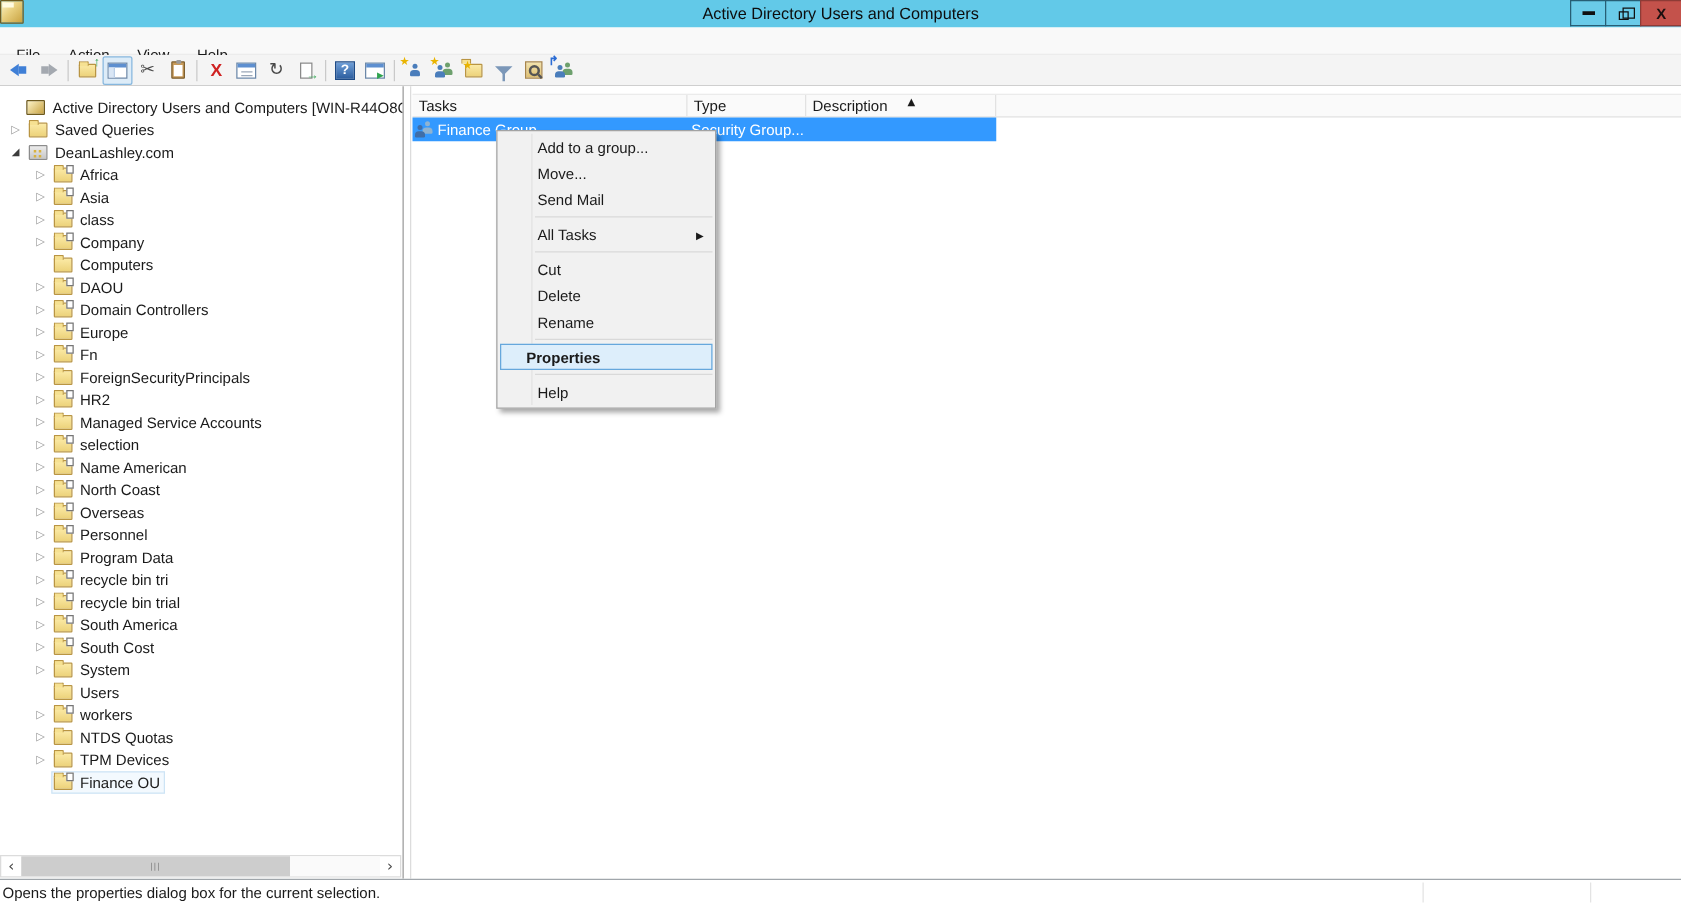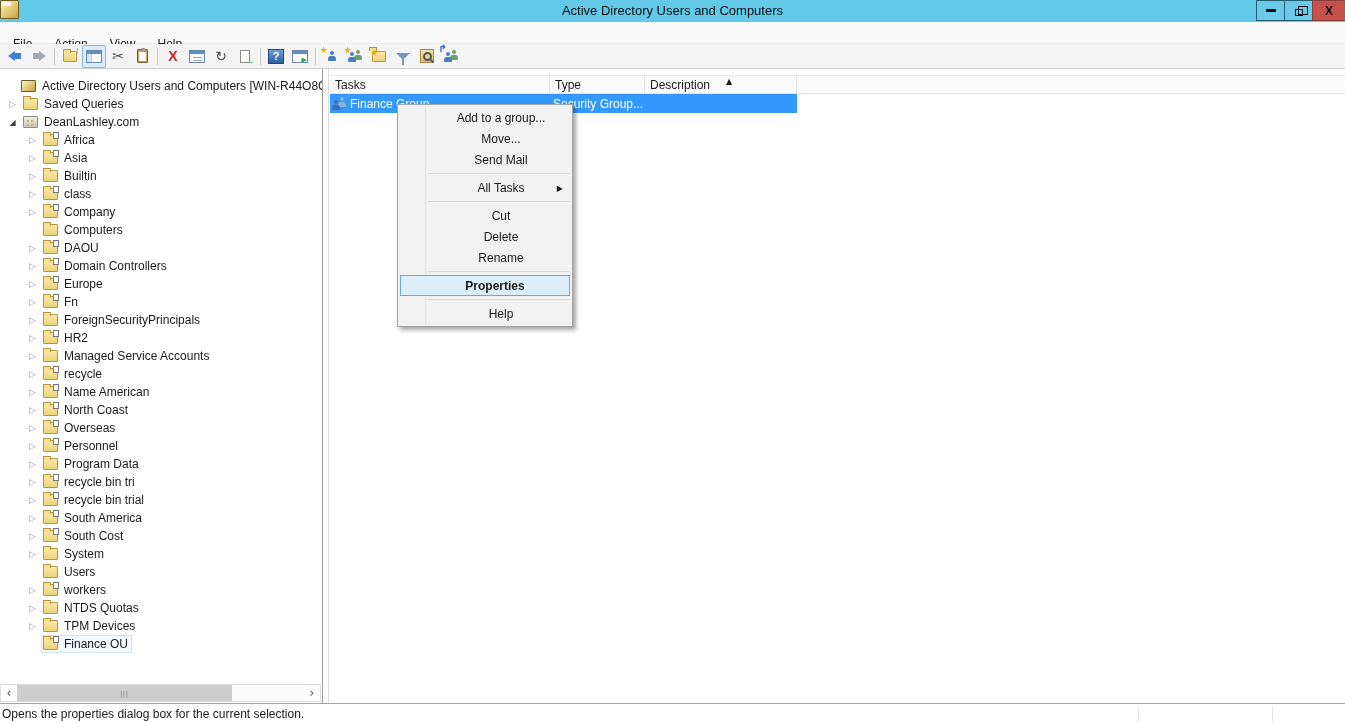--- a/index.html
+++ b/index.html
@@ -158,21 +158,21 @@
   .lcell { overflow:hidden; white-space:nowrap; }
   .c-name { width:200px; }
   .c-type { width:95px; padding-left:3px; }
   .c-desc { flex:1; }
 
   
   .cmenu { position:absolute; left:397px; top:104px; width:176px; background:#f1f1f1;
     border:1px solid #a3a3a3; box-shadow:3px 3px 4px rgba(0,0,0,0.35); padding:2px 0; z-index:10; }
   .gutterline { position:absolute; left:27px; top:2px; bottom:2px; width:1px; background:#e2e2e2; }
   .mi { position:relative; z-index:1; }
-  .mi-item { height:21px; display:flex; align-items:center; padding-left:32px;justify-content:center; }
+  .mi-item { height:21px; display:flex; align-items:center; padding-left:32px; }
   .mi-separator { height:1px; background:#d9d9d9; margin:3px 2px 3px 30px; }
   .mi-item.hl { margin:0 2px; padding-left:20px; border:1px solid #66a7dc; background:#ddeefb; font-weight:bold; }
   .subarrow { display:none; }
   .sub .subarrow { display:block; position:absolute; right:9px; top:7px; font-size:8px; color:#1a1a1a;
     font-family:"DejaVu Sans",sans-serif; }
 
   
   .statusbar { position:absolute; left:0; top:703px; width:1345px; height:20px; background:#fff;
     border-top:1px solid #a0a6ab; }
   .status-text { position:absolute; left:2px; top:3px; }
@@ -322,130 +322,123 @@
         <div class="tree-row lvl-2 ar-collapsed ic-ou">
           <span class="tw"></span>
           <span class="tbox">
             <span class="ticon">
               <span class="badge"></span>
             </span>
             <span class="tlabel">Asia</span>
           </span>
         </div>
 
+
+        <div class="tree-row lvl-2 ar-collapsed ic-ou">
+          <span class="tw"></span>
+          <span class="tbox">
+            <span class="ticon">
+              <span class="badge"></span>
+            </span>
+            <span class="tlabel">class</span>
+          </span>
+        </div>
+
+        <div class="tree-row lvl-2 ar-collapsed ic-ou">
+          <span class="tw"></span>
+          <span class="tbox">
+            <span class="ticon">
+              <span class="badge"></span>
+            </span>
+            <span class="tlabel">Company</span>
+          </span>
+        </div>
+
+        <div class="tree-row lvl-2 ar-none ic-folder">
+          <span class="tw"></span>
+          <span class="tbox">
+            <span class="ticon"></span>
+            <span class="tlabel">Computers</span>
+          </span>
+        </div>
+
+        <div class="tree-row lvl-2 ar-collapsed ic-ou">
+          <span class="tw"></span>
+          <span class="tbox">
+            <span class="ticon">
+              <span class="badge"></span>
+            </span>
+            <span class="tlabel">DAOU</span>
+          </span>
+        </div>
+
+        <div class="tree-row lvl-2 ar-collapsed ic-ou">
+          <span class="tw"></span>
+          <span class="tbox">
+            <span class="ticon">
+              <span class="badge"></span>
+            </span>
+            <span class="tlabel">Domain Controllers</span>
+          </span>
+        </div>
+
+        <div class="tree-row lvl-2 ar-collapsed ic-ou">
+          <span class="tw"></span>
+          <span class="tbox">
+            <span class="ticon">
+              <span class="badge"></span>
+            </span>
+            <span class="tlabel">Europe</span>
+          </span>
+        </div>
+
+        <div class="tree-row lvl-2 ar-collapsed ic-ou">
+          <span class="tw"></span>
+          <span class="tbox">
+            <span class="ticon">
+              <span class="badge"></span>
+            </span>
+            <span class="tlabel">Fn</span>
+          </span>
+        </div>
+
         <div class="tree-row lvl-2 ar-collapsed ic-folder">
           <span class="tw"></span>
           <span class="tbox">
             <span class="ticon"></span>
-            <span class="tlabel">Builtin</span>
-          </span>
-        </div>
-
-        <div class="tree-row lvl-2 ar-collapsed ic-ou">
-          <span class="tw"></span>
-          <span class="tbox">
-            <span class="ticon">
-              <span class="badge"></span>
-            </span>
-            <span class="tlabel">class</span>
-          </span>
-        </div>
-
-        <div class="tree-row lvl-2 ar-collapsed ic-ou">
-          <span class="tw"></span>
-          <span class="tbox">
-            <span class="ticon">
-              <span class="badge"></span>
-            </span>
-            <span class="tlabel">Company</span>
-          </span>
-        </div>
-
-        <div class="tree-row lvl-2 ar-none ic-folder">
-          <span class="tw"></span>
-          <span class="tbox">
-            <span class="ticon"></span>
-            <span class="tlabel">Computers</span>
-          </span>
-        </div>
-
-        <div class="tree-row lvl-2 ar-collapsed ic-ou">
-          <span class="tw"></span>
-          <span class="tbox">
-            <span class="ticon">
-              <span class="badge"></span>
-            </span>
-            <span class="tlabel">DAOU</span>
-          </span>
-        </div>
-
-        <div class="tree-row lvl-2 ar-collapsed ic-ou">
-          <span class="tw"></span>
-          <span class="tbox">
-            <span class="ticon">
-              <span class="badge"></span>
-            </span>
-            <span class="tlabel">Domain Controllers</span>
-          </span>
-        </div>
-
-        <div class="tree-row lvl-2 ar-collapsed ic-ou">
-          <span class="tw"></span>
-          <span class="tbox">
-            <span class="ticon">
-              <span class="badge"></span>
-            </span>
-            <span class="tlabel">Europe</span>
-          </span>
-        </div>
-
-        <div class="tree-row lvl-2 ar-collapsed ic-ou">
-          <span class="tw"></span>
-          <span class="tbox">
-            <span class="ticon">
-              <span class="badge"></span>
-            </span>
-            <span class="tlabel">Fn</span>
-          </span>
-        </div>
+            <span class="tlabel">ForeignSecurityPrincipals</span>
+          </span>
+        </div>
+
+        <div class="tree-row lvl-2 ar-collapsed ic-ou">
+          <span class="tw"></span>
+          <span class="tbox">
+            <span class="ticon">
+              <span class="badge"></span>
+            </span>
+            <span class="tlabel">HR2</span>
+          </span>
+        </div>
+
 
         <div class="tree-row lvl-2 ar-collapsed ic-folder">
           <span class="tw"></span>
           <span class="tbox">
             <span class="ticon"></span>
-            <span class="tlabel">ForeignSecurityPrincipals</span>
-          </span>
-        </div>
-
-        <div class="tree-row lvl-2 ar-collapsed ic-ou">
-          <span class="tw"></span>
-          <span class="tbox">
-            <span class="ticon">
-              <span class="badge"></span>
-            </span>
-            <span class="tlabel">HR2</span>
-          </span>
-        </div>
-
-
-        <div class="tree-row lvl-2 ar-collapsed ic-folder">
-          <span class="tw"></span>
-          <span class="tbox">
-            <span class="ticon"></span>
             <span class="tlabel">Managed Service Accounts</span>
           </span>
         </div>
 
         <div class="tree-row lvl-2 ar-collapsed ic-ou">
           <span class="tw"></span>
           <span class="tbox">
             <span class="ticon">
               <span class="badge"></span>
             </span>
-            <span class="tlabel">recycle</span>
+            <span class="tlabel">selection</span>
           </span>
         </div>
 
         <div class="tree-row lvl-2 ar-collapsed ic-ou">
           <span class="tw"></span>
           <span class="tbox">
             <span class="ticon">
               <span class="badge"></span>
             </span>
             <span class="tlabel">Name American</span>

